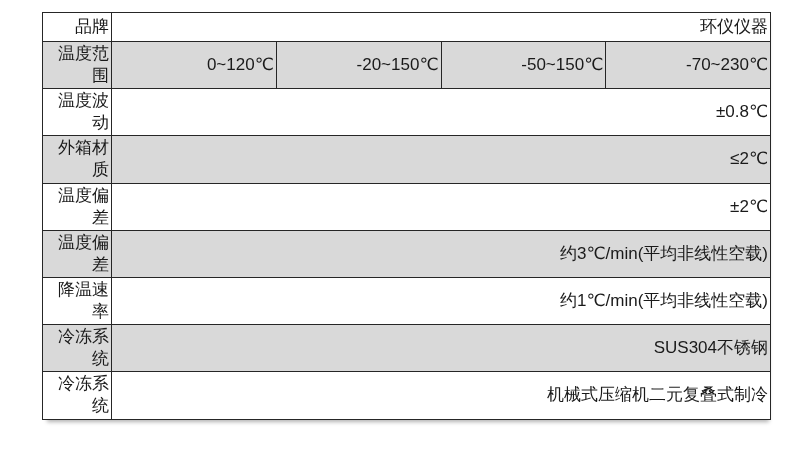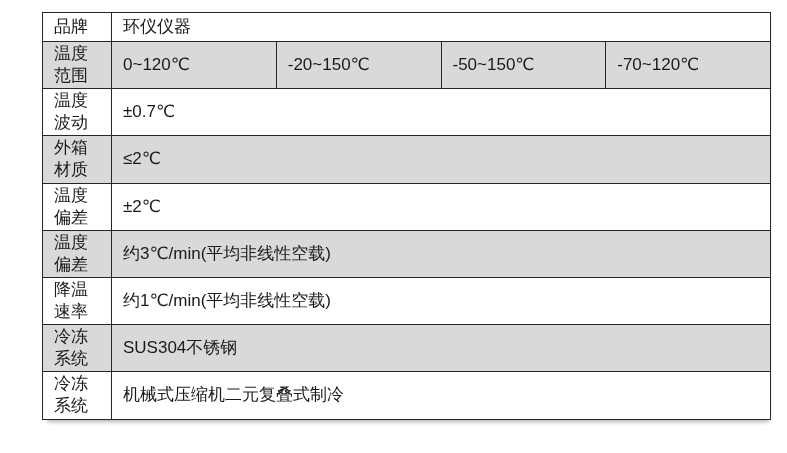--- a/index.html
+++ b/index.html
@@ -18,23 +18,23 @@
   }
   table.spec{
     border-collapse:collapse;
     table-layout:fixed;
     width:728px;
     font-size:17px;
     line-height:1.3;
   }
   table.spec td{
     border:1px solid #262626;
-    text-align:left;
+    text-align:right;
     vertical-align:middle;
-    padding:1px 11px;
+    padding:1px 2px;
     overflow:hidden;
   }
   td.label{width:69px;}
   td.val{white-space:pre-line;}
   tr.r-brand{height:29px;}
   tr.r-range{height:32px;}
   tr.r-std{height:27px;margin-top:28px;}
   tr.shaded td{background:#d9d9d9;}
   tr.plain td{background:#ffffff;}
 </style>
@@ -53,25 +53,25 @@
     <tbody>
       <tr class="r-brand plain">
         <td class="label">品牌</td>
         <td class="val" colspan="4">环仪仪器</td>
       </tr>
       <tr class="r-range shaded">
         <td class="label">温度范围</td>
         <td>0~120℃</td>
         <td>-20~150℃</td>
         <td>-50~150℃</td>
-        <td>-70~120℃</td>
+        <td>-70~230℃</td>
       </tr>
       <tr class="r-std plain">
         <td class="label">温度波动</td>
-        <td class="val" colspan="4">±0.7℃</td>
+        <td class="val" colspan="4">±0.8℃</td>
       </tr>
       <tr class="r-std shaded">
         <td class="label">外箱材质</td>
         <td class="val" colspan="4">≤2℃</td>
       </tr>
       <tr class="r-std plain">
         <td class="label">温度偏差</td>
         <td class="val" colspan="4">±2℃</td>
       </tr>
       <tr class="r-std shaded">

